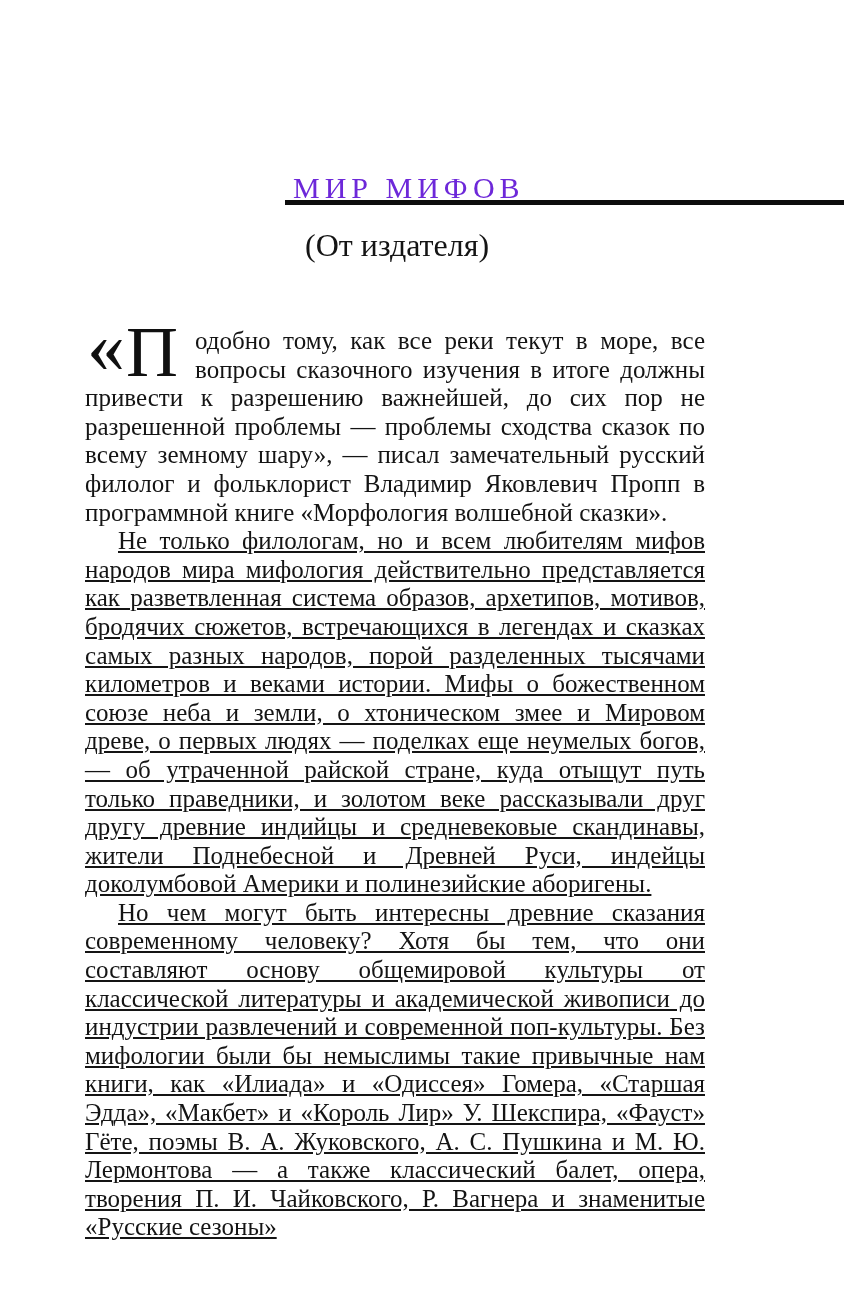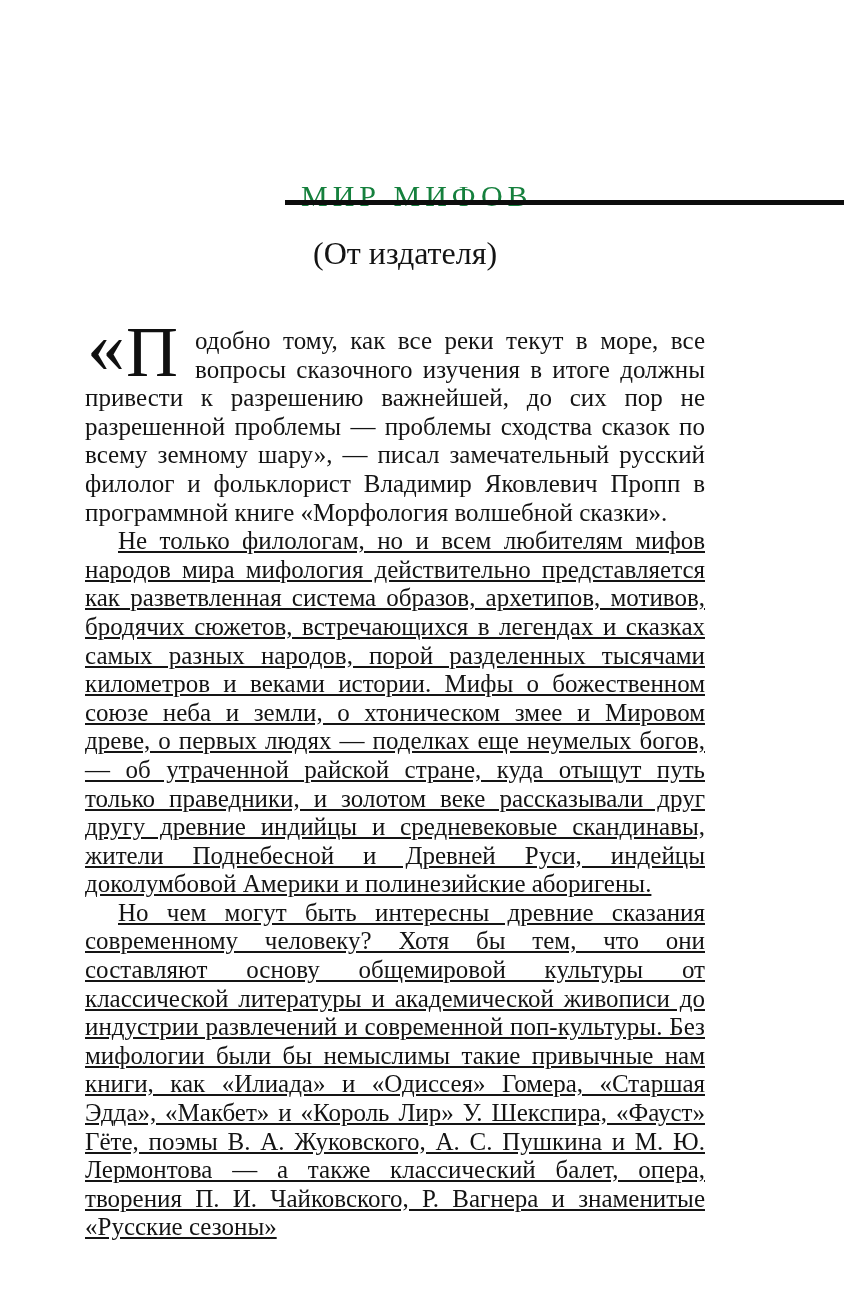--- a/index.html
+++ b/index.html
@@ -15,41 +15,41 @@
     background: #ffffff;
     color: #141414;
     font-family: "Liberation Serif", "DejaVu Serif", serif;
     overflow: hidden;
   }
   
   .chapter-title {
     position: absolute;
     left: 285px;
     top: 163px;
-    margin: 16px;
+    margin: 8px;
     font-size: 30px;
     line-height: 34px;
     font-weight: normal;
     letter-spacing: 5px;
     white-space: nowrap;
-    color: #15803d;
+    color: #6d28d9;
   }
   .title-rule {
     position: absolute;
     left: 285px;
     right: 0;
     top: 200px;
     height: 5px;
     background: #0d0d0d;
   }
   .chapter-subtitle {
     position: absolute;
     left: 305px;
     top: 227px;
-    margin: 8px;
+    margin: 0;
     font-size: 32px;
     line-height: 36px;
     font-weight: normal;
     white-space: nowrap;
     color: #141414;
   }
   
   .text-block {
     position: absolute;
     left: 85px;

